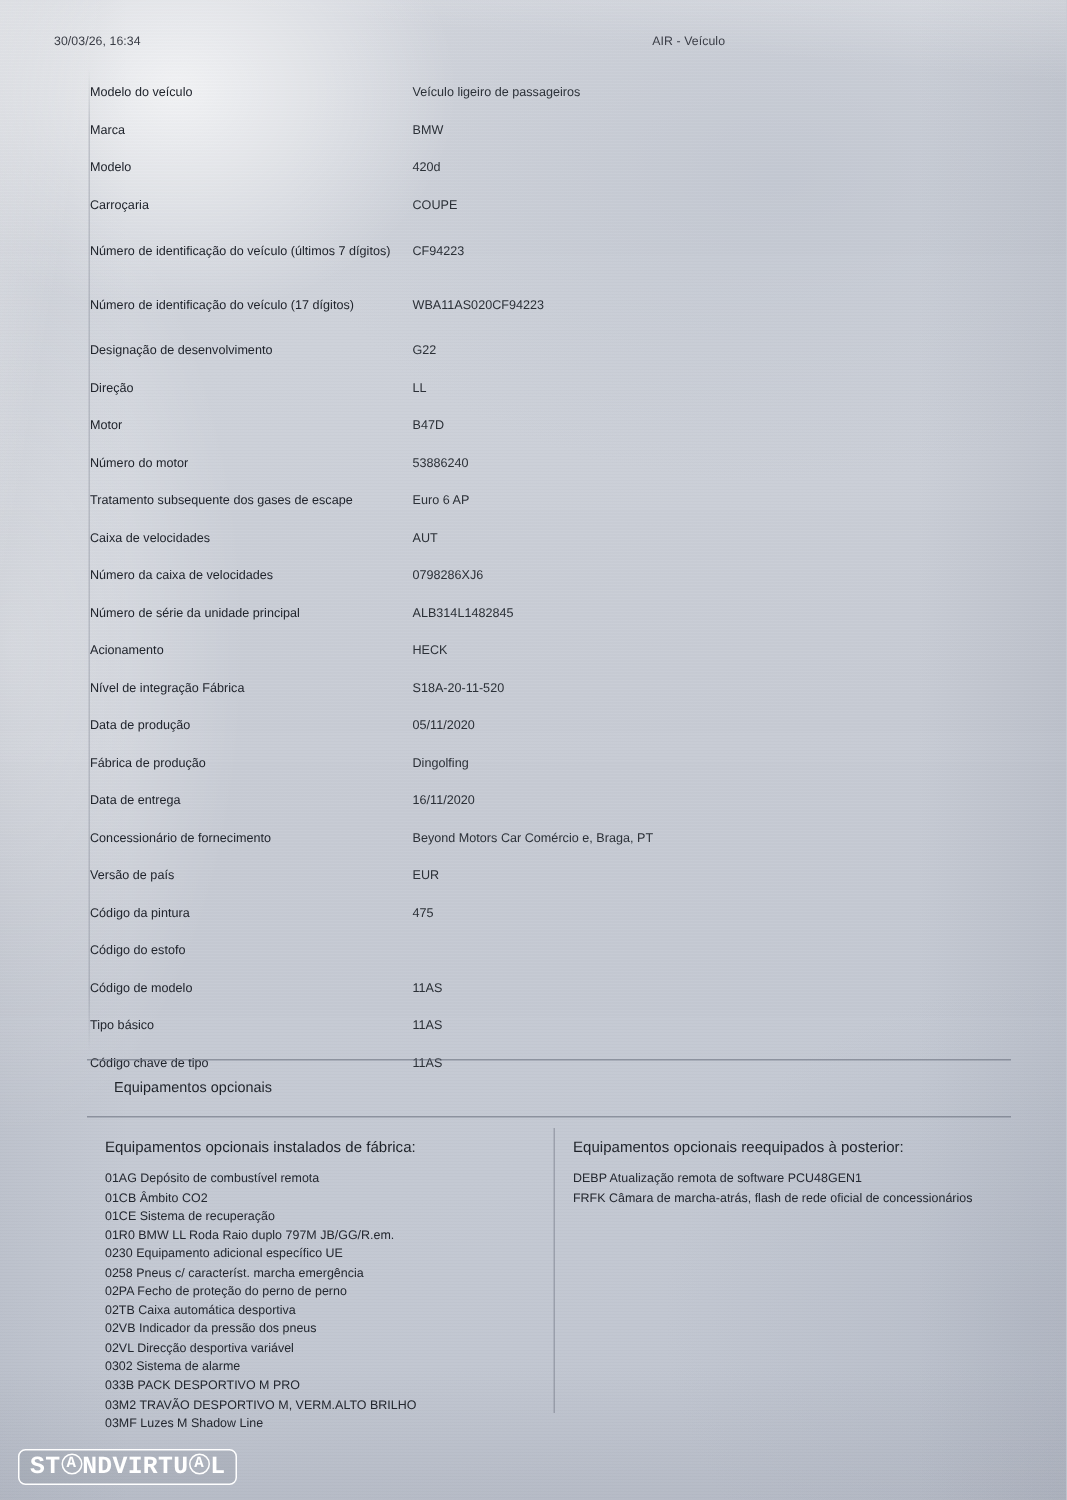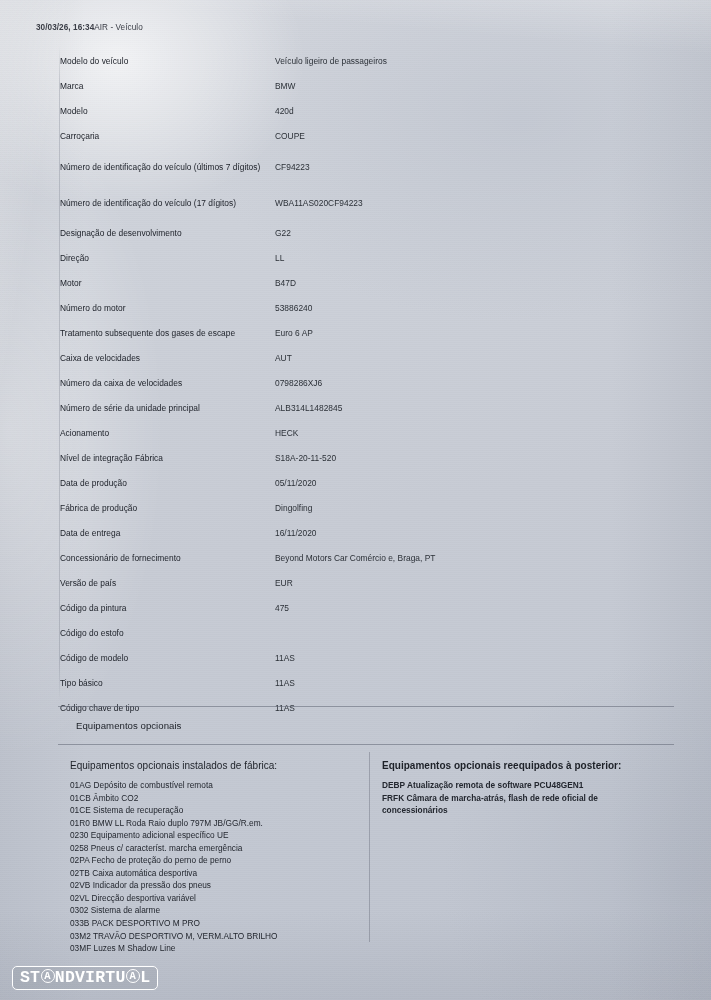--- a/index.html
+++ b/index.html
@@ -52,22 +52,22 @@
 
   
   #doc-header {
     top: 23px; left: 0; width: 711px;
     display: flex;
     align-items: baseline;
     font-size: 8.2px;
     color: #3a3d46;
     letter-spacing: 0.06px;
   }
-  #doc-header .hdr-date { margin-left: 36px; font-weight: bold; }
-  #doc-header .hdr-title { }
+  #doc-header .hdr-date { margin-left: 36px; }
+  #doc-header .hdr-title { margin-left: 341px; }
 
   
   #spec-table {
     top: 46px;
     left: 60px;
     width: 612px;
   }
   .spec-row {
     display: flex;
     align-items: center;
@@ -128,21 +128,21 @@
     width: 616px;
     height: 196px;
     display: flex;
   }
   .opt-col {
     position: relative;
     box-sizing: border-box;
     padding: 8px 10px 0 12px;
   }
   .opt-col.left  { width: 312px; }
-  .opt-col.right { width: 304px; font-weight: bold; }
+  .opt-col.right { width: 304px; }
   #options-divider {
     top: 752px;
     left: 369px;
     width: 1px;
     height: 190px;
     background: rgba(100,106,120,0.42);
   }
   .opt-col-title {
     font-size: 10px;
     color: #1d2128;

